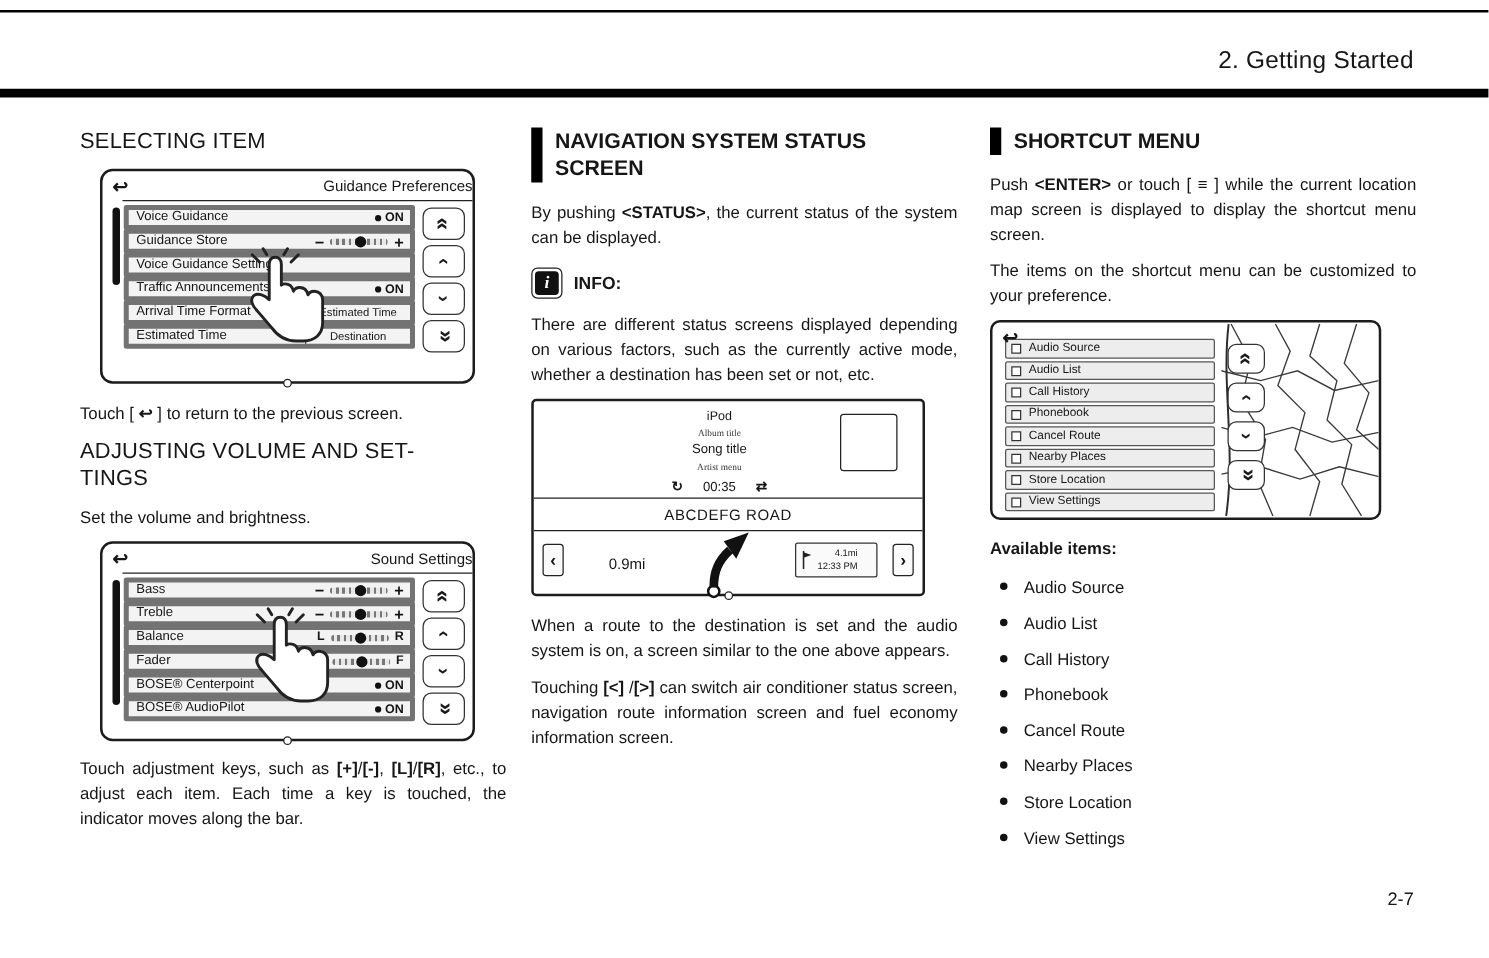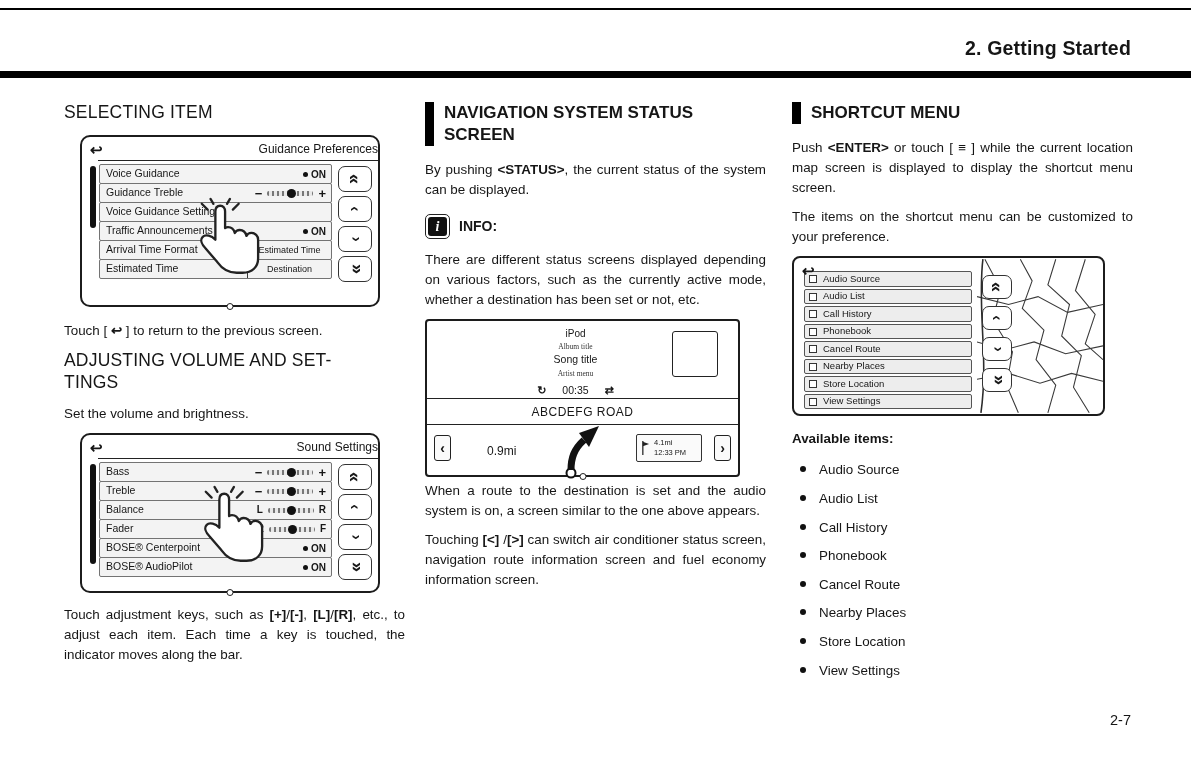--- a/index.html
+++ b/index.html
@@ -6,21 +6,21 @@
   * { box-sizing: border-box; }
   html,body { margin:0; padding:0; }
   body {
     width:1191px; height:766px; background:#ffffff;
     font-family:"Liberation Sans", sans-serif; color:#161616;
     -webkit-font-smoothing:antialiased;
   }
   .page { position:relative; width:1191px; height:766px; overflow:hidden; background:#fff; }
 
   .top-rule   { position:absolute; top:8px;  left:0; right:0; height:2px; background:#000; }
-  .chapter-title { position:absolute; top:37px; right:60px; font-size:19.5px; font-weight:bold; letter-spacing:.2px; }
+  .chapter-title { position:absolute; top:37px; right:60px; font-size:19.5px; font-weight:normal; letter-spacing:.2px; }
   .thick-rule { position:absolute; top:71px; left:0; right:0; height:7px; background:#000; }
   .page-number { position:absolute; right:60px; bottom:38px; font-size:14.5px;margin-top:39px; }
 
   .col { position:absolute; top:97px; width:341px; font-size:13.4px; line-height:1.5; text-align:justify; }
   .col1 { left:64px; } .col2 { left:425px; } .col3 { left:792px; }
   p { margin:0 0 9px 0; }
   b { font-weight:bold; }
 
   .sub-heading { font-size:17.5px; font-weight:400; margin:2px 0 10px 0; letter-spacing:.2px; text-align:left; }
   .two-line span { display:block; line-height:1.25; }
@@ -33,21 +33,21 @@
   #fig2 { height:160px; margin-bottom:12px; }
   .back-icon { position:absolute; top:2px; left:8px; font-weight:bold; font-size:15px; z-index:3; }
   .fig-title { text-align:right; font-size:12px; padding:3px 0 2px 0; border-bottom:1.5px solid #222;margin-left:16px; }
   .home-dot { position:absolute; left:50%; bottom:-5px; transform:translateX(-50%); width:7px; height:7px;
               background:#fff; border:1.5px solid #222; border-radius:50%; z-index:4; }
 
   .list-area { position:absolute; left:8px; right:46px; top:27px; }
   .scroll-ind { position:absolute; left:0; top:2px; width:6px; height:62px; background:#111; border-radius:3px; }
   .scroll-ind.tall { height:100px; }
   .rows { margin-left:9px; }
-  .srow { display:flex; align-items:center; height:20px; background:#f3f3f3; border:1px solid #737373;
+  .srow { display:flex; align-items:center; height:20px; background:#f3f3f3; border:4px solid #737373;
           margin-top:-1px; padding:0 5px 0 6px; font-size:10.5px; border-radius:2px; white-space:nowrap; }
   .srow:first-child { margin-top:0; }
   .rlabel { flex:1; overflow:hidden; text-align:left; }
   .rval-on { display:flex; align-items:center; gap:3px; font-size:10px; font-weight:bold; }
   .dot { width:5px; height:5px; border-radius:50%; background:#111; display:inline-block; }
   .rval-box { flex:0 0 84px; align-self:stretch; display:flex; align-items:center; justify-content:center;
               border-left:1px solid #3a3a3a; margin-right:-5px; font-size:9px; }
   .slider { display:flex; align-items:center; gap:5px; }
   .skey { font-size:13px; line-height:1; font-weight:bold; }
   .lkey { font-size:10px; line-height:1; font-weight:bold; }
@@ -70,42 +70,42 @@
 
   
   .info-row { display:flex; align-items:center; gap:9px; margin:14px 0 11px 0; }
   .info-icon { display:inline-flex; border:1.5px solid #222; border-radius:5px; padding:2px; background:#fff; }
   .info-inner { display:flex; align-items:center; justify-content:center; width:19px; height:19px;
                 background:#111; color:#fff; border-radius:3px;
                 font-family:"Liberation Serif", serif; font-style:italic; font-weight:bold; font-size:14px; }
   .info-label { font-weight:bold; font-size:14px; }
 
   
-  .fig-status { width:315px; height:158px; margin:4px 0 4px 0; border-radius:4px; }
+  .fig-status { width:315px; height:158px; margin:4px 0 14px 0; border-radius:4px; }
   .audio-sec { position:relative; height:78px; border-bottom:1.5px solid #222; }
   .audio-center { position:absolute; left:70px; right:84px; top:5px; text-align:center; }
   .src-label { font-size:10px; }
   .tinytxt { font-size:7.5px; color:#333;font-family:Liberation Serif, serif; }
   .song-label { font-size:10.5px; }
   .time-row { display:flex; align-items:center; justify-content:center; gap:16px; margin-top:3px; }
   .aicon { font-size:11px; font-weight:bold; }
   .time-label { font-size:10.5px; }
   .album-box { position:absolute; right:20px; top:10px; width:46px; height:46px; border:1.5px solid #222; border-radius:3px; }
   .road-band { height:26px; border-bottom:1.5px solid #222; display:flex; align-items:center; justify-content:center; font-size:12px; letter-spacing:.5px; }
   .nav-sec { position:relative; height:50px; }
   .navbtn { position:absolute; top:10px; width:17px; height:26px; border:1.5px solid #222; border-radius:3px;
             background:#fafafa; display:flex; align-items:center; justify-content:center; }
   .navbtn.left { left:7px; } .navbtn.right { right:7px; }
   .chev-sm { font-size:14px; font-weight:bold; }
   .dist-label { position:absolute; left:60px; top:17px; font-size:12px; }
   .turn-arrow { position:absolute; left:124px; top:-3px; width:60px; height:58px; }
   .route-box { position:absolute; right:36px; top:9px; width:66px; height:28px; border:1px solid #333; border-radius:2px;
                background:#fafafa; display:flex; align-items:center; gap:4px; padding:2px 4px; }
   .flag-svg { width:9px; height:16px; flex:0 0 auto; }
-  .rb-lines { display:flex; flex-direction:column; font-size:7.5px; line-height:1.35; text-align:left; }
+  .rb-lines { display:flex; flex-direction:column; font-size:7.5px; line-height:1.35; text-align:right; }
 
   
   .fig-shortcut { width:313px; height:160px; margin:4px 0 13px 0; border-radius:8px; overflow:hidden; }
   .map-svg { position:absolute; right:0; top:0; width:126px; height:156px; }
   .sc-rows { position:absolute; left:10px; top:13px; width:168px; }
   .scrow { display:flex; align-items:center; gap:6px; height:15.5px; margin-bottom:2px; background:#ededed;
            border:1px solid #555; border-radius:2px; font-size:9.5px; padding:0 4px; white-space:nowrap; }
   .cbox { width:8px; height:8px; border:1.2px solid #333; background:#fff; flex:0 0 auto; }
   .scrollcol.sc4 { left:188px; right:auto; top:17px; width:30px; gap:7px; }
   .sc4 .scell { height:24px; background:#fff; }
@@ -136,21 +136,21 @@
         <div class="scroll-ind"></div>
         <div class="rows">
           <div class="srow">
             <span class="rlabel">Voice Guidance</span>
             <span class="rval-on">
                 <i class="dot"></i>
                 <span>ON</span>
               </span>
           </div>
           <div class="srow">
-            <span class="rlabel">Guidance Treble</span>
+            <span class="rlabel">Guidance Store</span>
             <span class="slider">
               <span class="skey">−</span>
               <span class="track">
                   <i class="knob"></i>
                 </span>
               <span class="skey">+</span>
             </span>
           </div>
           <div class="srow">
             <span class="rlabel">Voice Guidance Settings</span>

